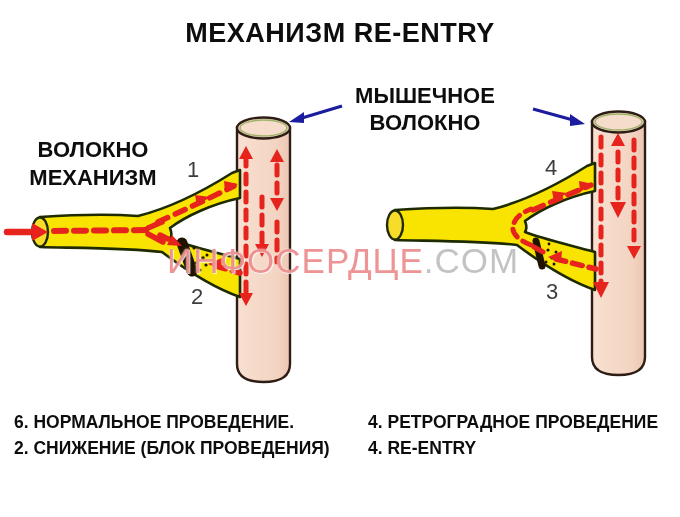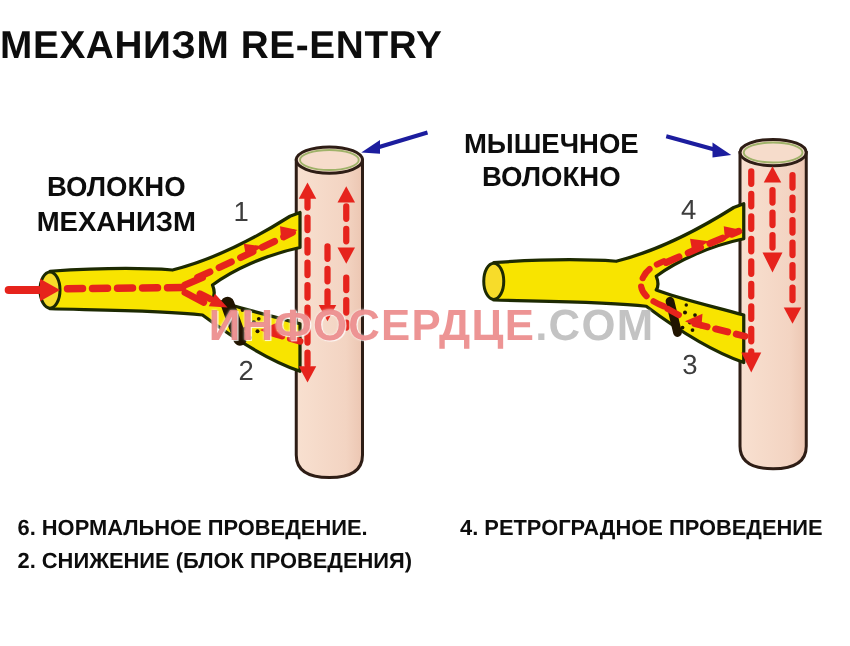--- a/index.html
+++ b/index.html
@@ -2,36 +2,36 @@
 <html><head>
 <meta charset="utf-8">
 <style>
   html,body{margin:0;padding:0;background:#ffffff;}
   #stage{
     position:relative;width:680px;height:517px;overflow:hidden;
     background:#ffffff;font-family:"Liberation Sans",sans-serif;
   }
   .abs{position:absolute;}
   #title{
-    left:0;right:0;top:18px;text-align:left;
-    font-size:31px;font-weight:bold;color:#0d0d0d;letter-spacing:.5px;
+    left:0;right:0;top:18px;text-align:center;
+    font-size:27px;font-weight:bold;color:#0d0d0d;letter-spacing:.5px;
   }
   .fiber-label{
     font-weight:bold;color:#0d0d0d;text-align:center;line-height:27px;font-size:22px;
   }
-  #muscle-label{left:330px;top:82px;width:222px;margin-top:19px;}
+  #muscle-label{left:314px;top:82px;width:222px;}
   #purkinje-label{left:14px;top:136px;width:158px;line-height:28px;}
   .legend-col{
     top:410px;font-weight:bold;color:#0d0d0d;font-size:17.5px;line-height:25.5px;white-space:nowrap;
   }
   #legend-left{left:14px;}
   #legend-right{left:368px;}
   #diagram-svg{left:0;top:0;}
   #watermark{
-    left:167px;top:241px;font-size:35px;font-weight:bold;letter-spacing:1px;
+    left:167px;top:241px;font-size:35px;font-weight:normal;letter-spacing:1px;
     white-space:nowrap;pointer-events:none;
   }
   #watermark .wm-name{
     color:rgba(233,124,124,0.82);
     text-shadow:0 0 2px rgba(255,255,255,.9),1px 1px 0 rgba(255,255,255,.7);
   }
   #watermark .wm-domain{
     color:rgba(158,158,158,0.62);
     text-shadow:0 0 2px rgba(255,255,255,.9);
   }
@@ -197,15 +197,16 @@
   </svg>
 
   <div id="watermark" class="abs"><span class="wm-name">ИНФОСЕРДЦЕ</span><span class="wm-domain">.COM</span></div>
 
   <div id="legend-left" class="abs legend-col">
     <div>6. НОРМАЛЬНОЕ ПРОВЕДЕНИЕ.</div>
     <div>2. СНИЖЕНИЕ (БЛОК ПРОВЕДЕНИЯ)</div>
   </div>
   <div id="legend-right" class="abs legend-col">
     <div>4. РЕТРОГРАДНОЕ ПРОВЕДЕНИЕ</div>
+    <div>4. RE-ENTRY</div>
   </div>
 
 </div>
 
 </body></html>

